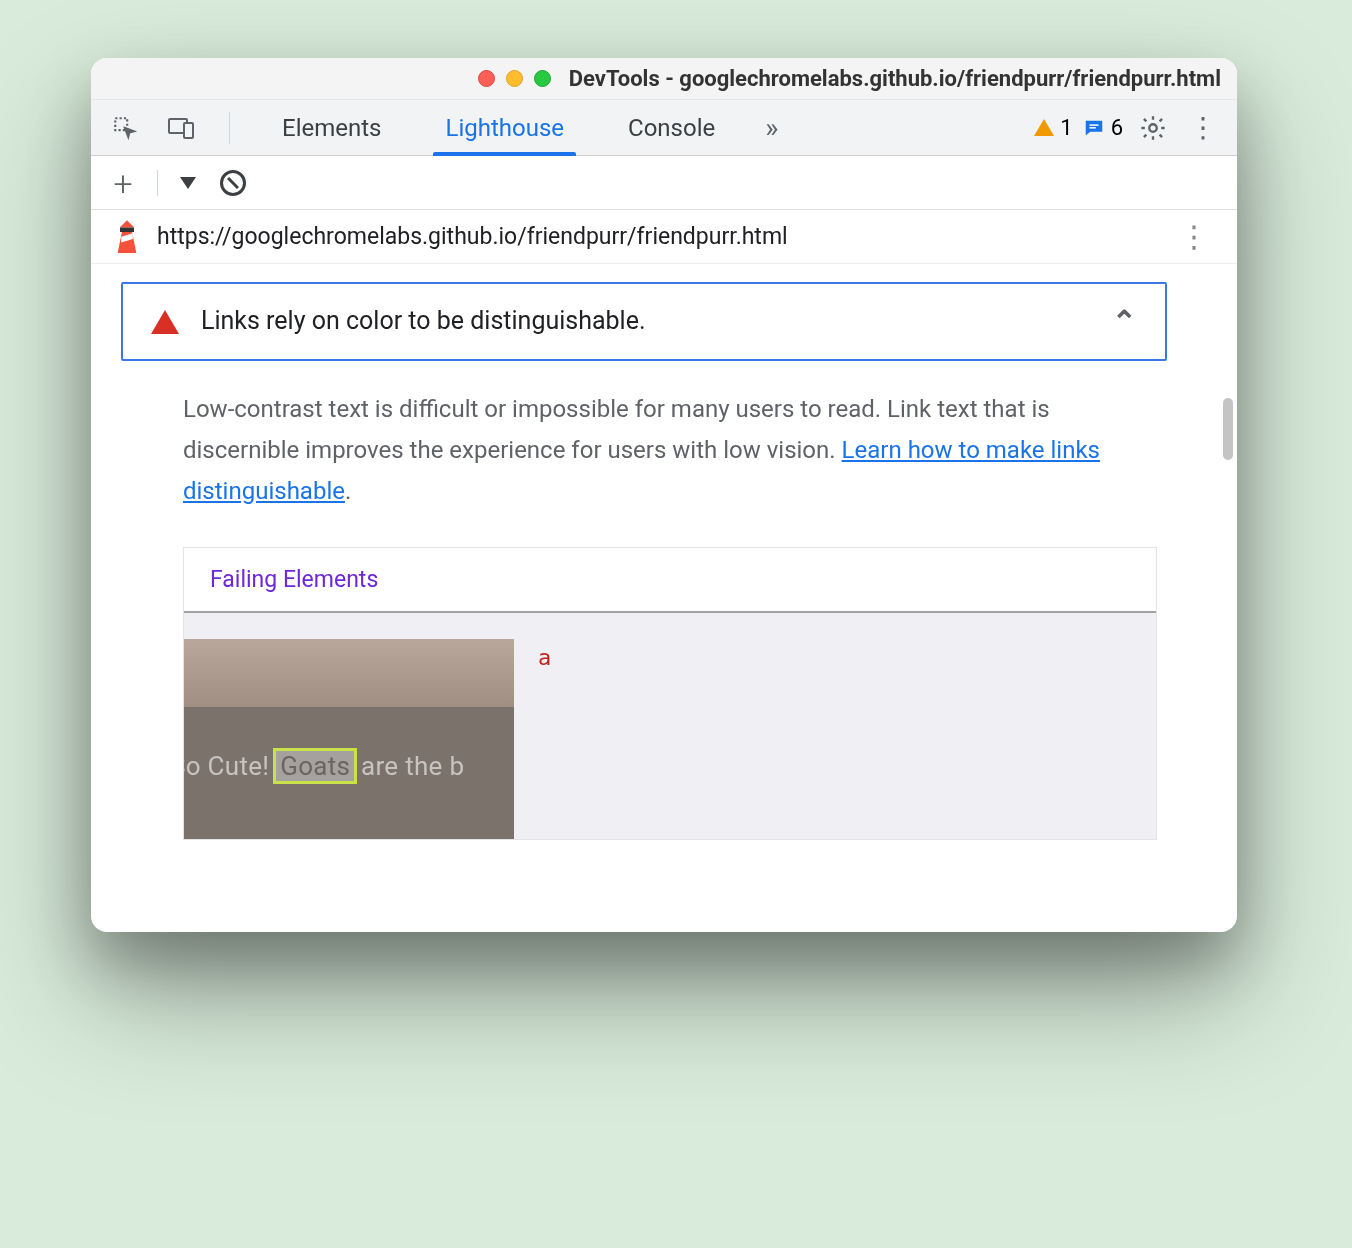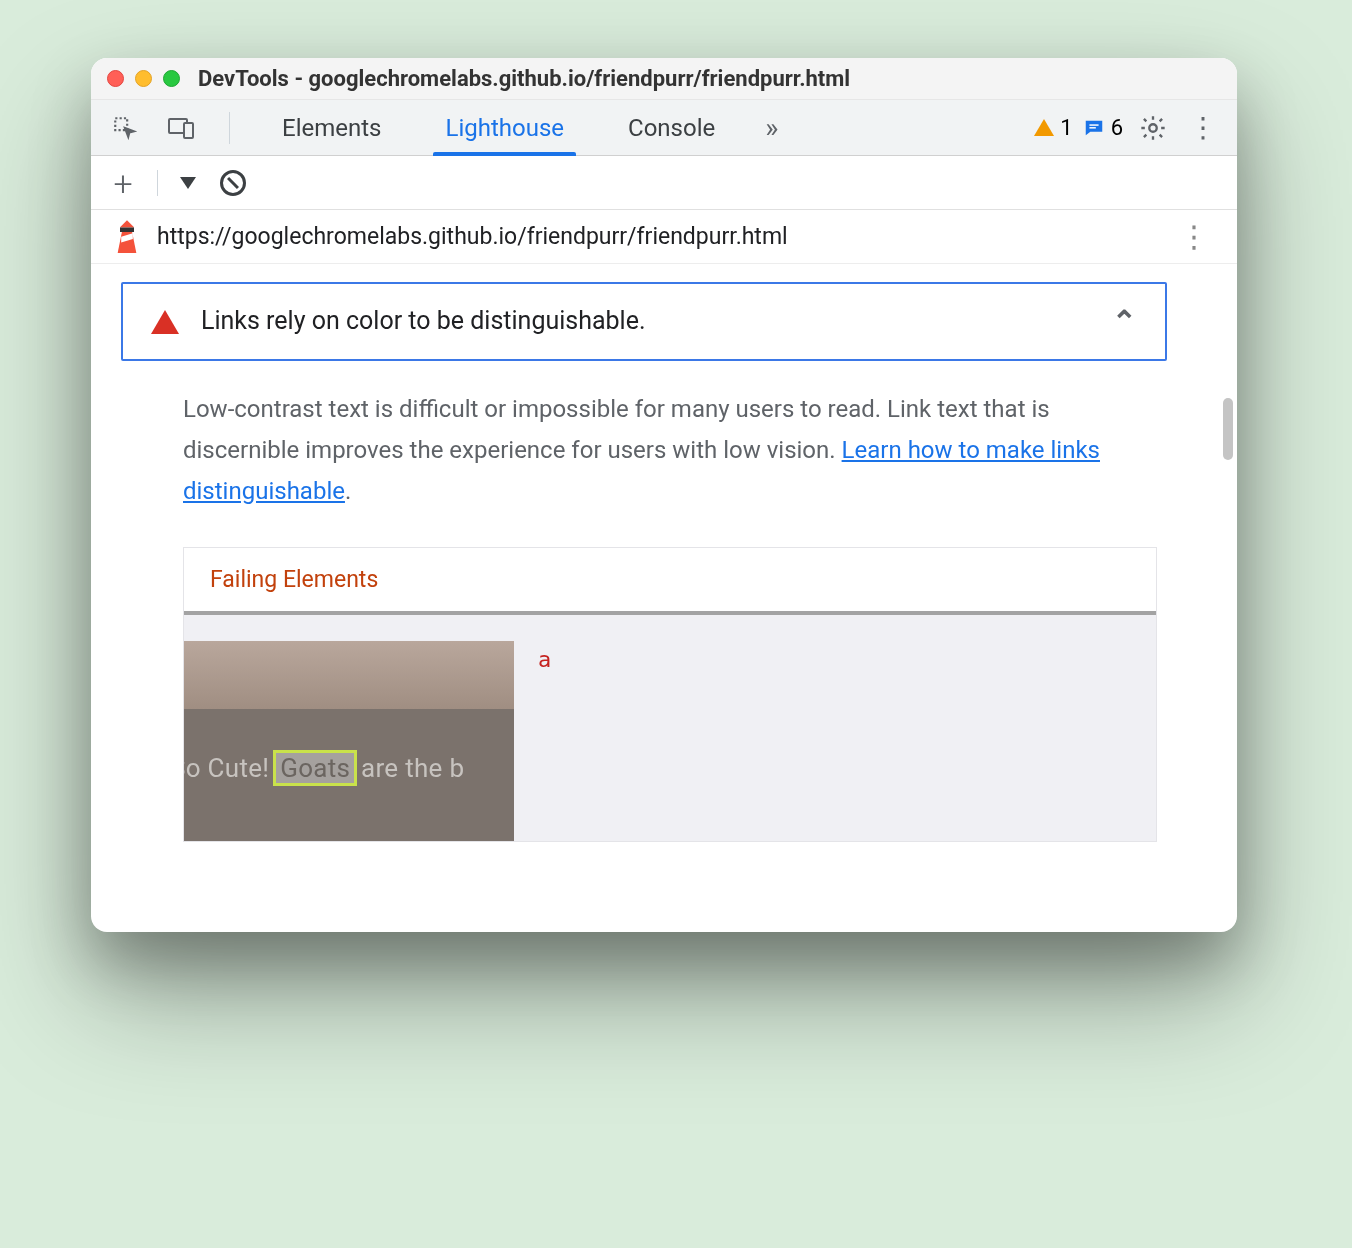--- a/index.html
+++ b/index.html
@@ -3,21 +3,21 @@
   <meta charset="utf-8">
   <style>
     * { margin:0; padding:0; box-sizing:border-box; font-family:-apple-system, BlinkMacSystemFont, "Segoe UI", Roboto, Helvetica, Arial, sans-serif; }
     body { background:#d9ecdb; width:1352px; height:1248px; position:relative; }
     .window {
       position:absolute; left:91px; top:58px; width:1146px; height:874px;
       background:#fff; border-radius:16px; overflow:hidden;
       box-shadow:0 60px 120px rgba(0,0,0,.35), 0 30px 60px rgba(0,0,0,.25);
     }
     
-    .titlebar { height:42px; background:#f4f4f4; display:flex; align-items:center; padding:13px 16px; border-bottom:1px solid #e6e6e6; }
+    .titlebar { height:42px; background:#f4f4f4; display:flex; align-items:center; padding:13px 16px; border-bottom:1px solid #e6e6e6;justify-content:flex-end; }
     .traffic { display:flex; gap:11px; margin-right:18px; }
     .tl { width:17px; height:17px; border-radius:50%; }
     .tl.red { background:#ff5f57; border:1px solid #e24640;}
     .tl.yellow { background:#ffbd2e; border:1px solid #e2a226;}
     .tl.green { background:#28c840; border:1px solid #1fa633;}
     .title { font-size:22px; font-weight:700; color:#333; white-space:nowrap; }
     
     .devtabs { height:56px; background:#f1f3f4; border-bottom:1px solid #d0d0d0; display:flex; align-items:center; padding:0 14px; gap:16px; position:relative; }
     .dev-icon-btn { width:40px; height:40px; display:flex; align-items:center; justify-content:center; border-radius:4px; }
     .sep-v { width:1px; height:32px; background:#cfd6dc; margin:0 12px; }
@@ -47,21 +47,21 @@
 
     
     .content { position:absolute; left:0; right:0; top:206px; bottom:0; overflow:hidden; padding:18px 70px 0 30px; }
     .audit-card { border:2px solid #3b78e7; background:#fff; border-radius:2px; display:flex; align-items:center; padding:20px 28px; gap:22px; }
     .red-tri { width:0;height:0;border-left:14px solid transparent;border-right:14px solid transparent;border-bottom:24px solid #d93025; }
     .audit-title { font-size:25px; color:#202124; flex:1; line-height:1.3; }
     .collapse-chev { font-size:30px; color:#5f6368; font-weight:600; }
     .desc { margin:28px 10px 0 62px; font-size:24px; color:#5f6368; line-height:1.7; }
     .desc a { color:#1a73e8; text-decoration:underline; }
     .fail-box { margin:36px 10px 0 62px; background:#f0f0f4; border:1px solid #e4e4e8; }
-    .fail-header { background:#fff; border-bottom:4px solid #a3a3a3; padding:18px 26px; font-size:23px; color:#c2410c; }
+    .fail-header { background:#fff; border-bottom:2px solid #a3a3a3; padding:18px 26px; font-size:23px; color:#6d28d9; }
     .fail-body { padding:26px 30px 0 0; display:flex; gap:24px; align-items:flex-start; }
     .thumb { width:330px; height:200px; background:#7b726c; position:relative; overflow:hidden; }
     .thumb-top { position:absolute; top:0; left:0; right:0; height:68px; background:linear-gradient(#b9a79c,#a08e82); }
     .thumb-text { position:absolute; left:-14px; top:112px; font-size:26px; color:#c7c3bf; white-space:nowrap; letter-spacing:.3px;}
     .hl { background:rgba(200,200,200,.55); padding:0 4px; outline:3px solid #c9e24b; color:#6b6560; }
     .elem-tag { font-family:ui-monospace, Menlo, Consolas, monospace; color:#c5221f; font-size:22px; padding-top:6px; }
 
     
     .scroll-pill { position:absolute; right:4px; top:340px; width:10px; height:62px; background:#c4c4c4; border-radius:5px; }
   </style>

